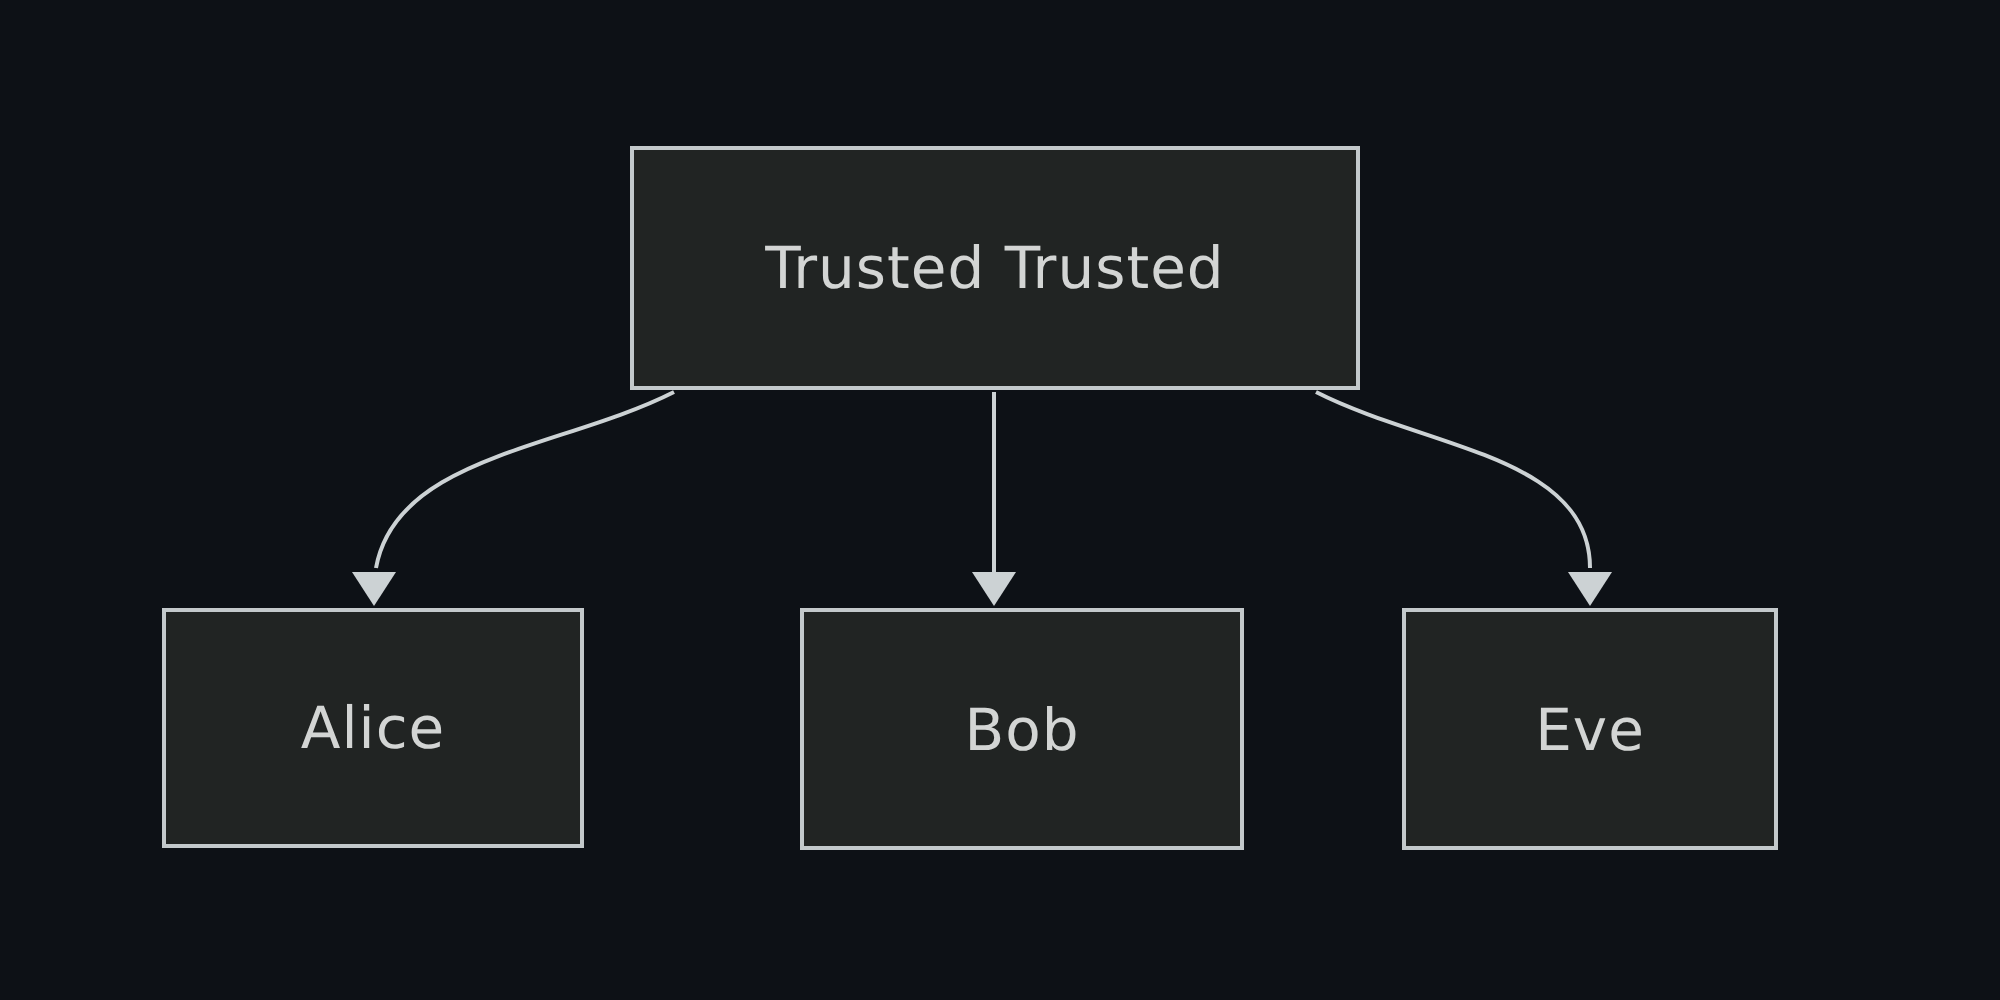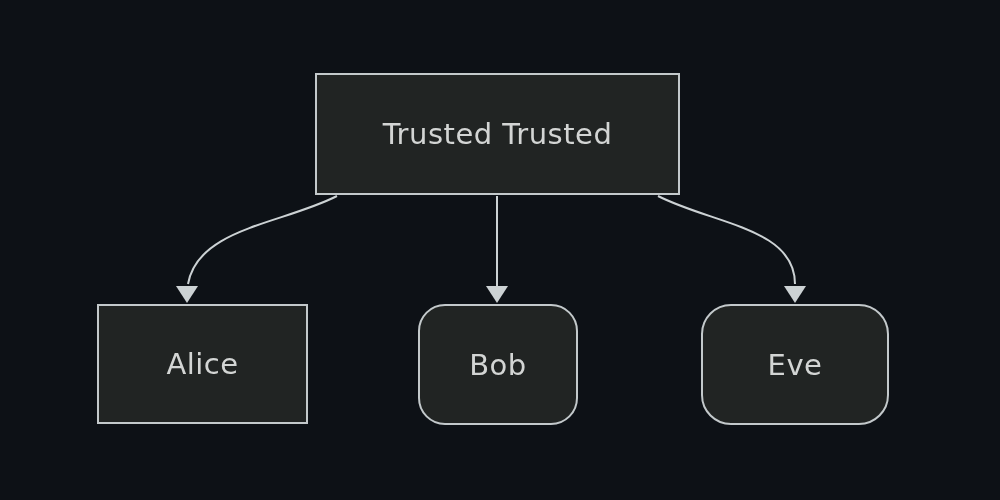--- a/index.html
+++ b/index.html
@@ -37,23 +37,23 @@
     align-items: center;
     justify-content: center;
   }
   .node-label {
     color: var(--text, #d3d5d4);
     font-size: 29px;
     letter-spacing: 0.5px;
     white-space: nowrap;
   }
   #node-dealer { left: 315px; top: 73px;  width: 365px; height: 122px; }
-  #node-alice  { left: 81px;  top: 304px; width: 211px; height: 120px; margin-left: 16px; }
-  #node-bob    { left: 418px; top: 304px; width: 160px; height: 121px; border-radius: 27px; }
-  #node-eve    { left: 701px; top: 304px; width: 188px; height: 121px; border-radius: 30px; }
+  #node-alice  { left: 81px;  top: 304px; width: 211px; height: 120px; }
+  #node-bob    { left: 400px; top: 304px; width: 222px; height: 121px; }
+  #node-eve    { left: 701px; top: 304px; width: 188px; height: 121px; }
   .edge-path {
     fill: none;
     stroke-width: 2px;
   }
 </style>
 </head>
 <body>
 
 <div id="canvas">
 

